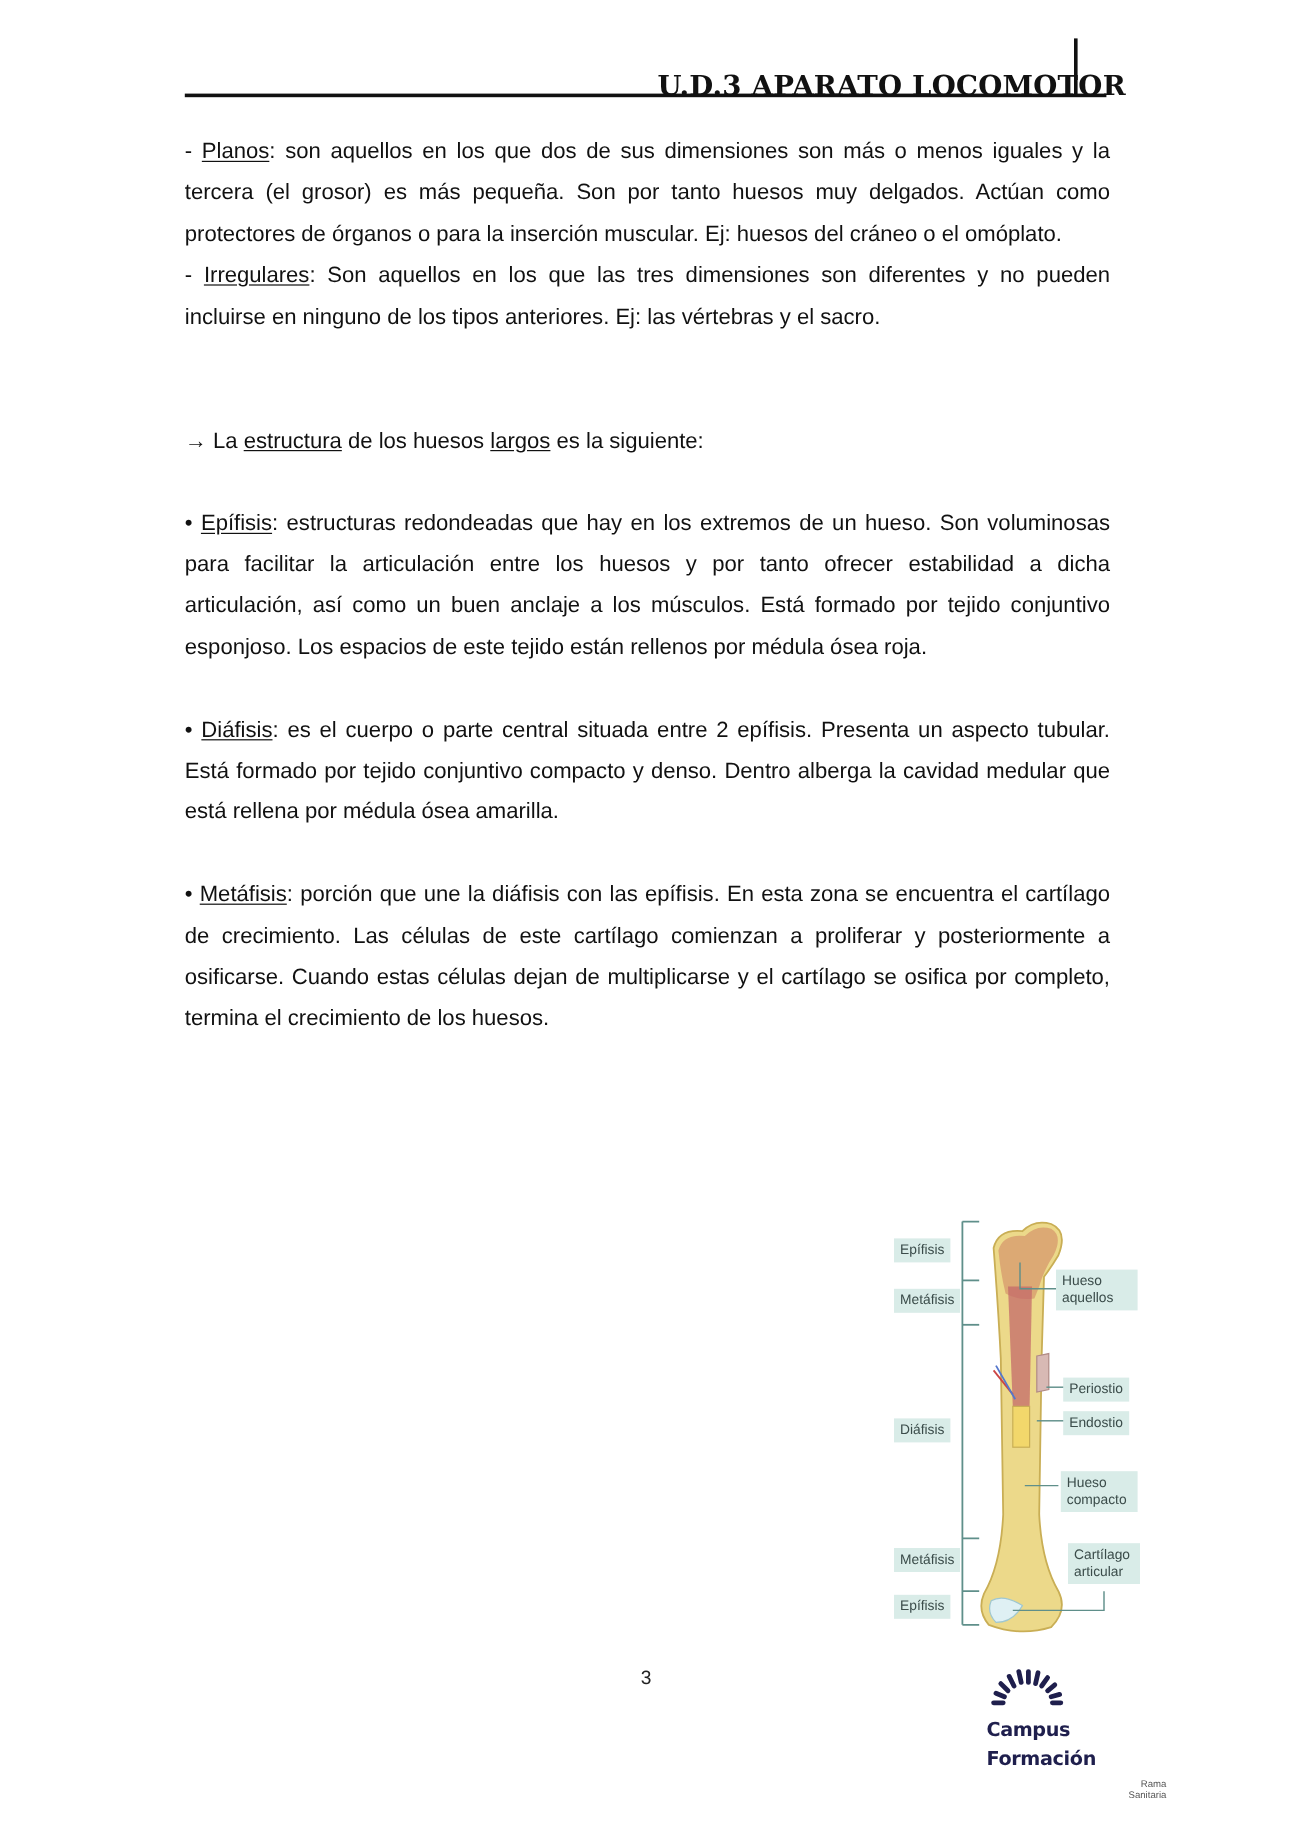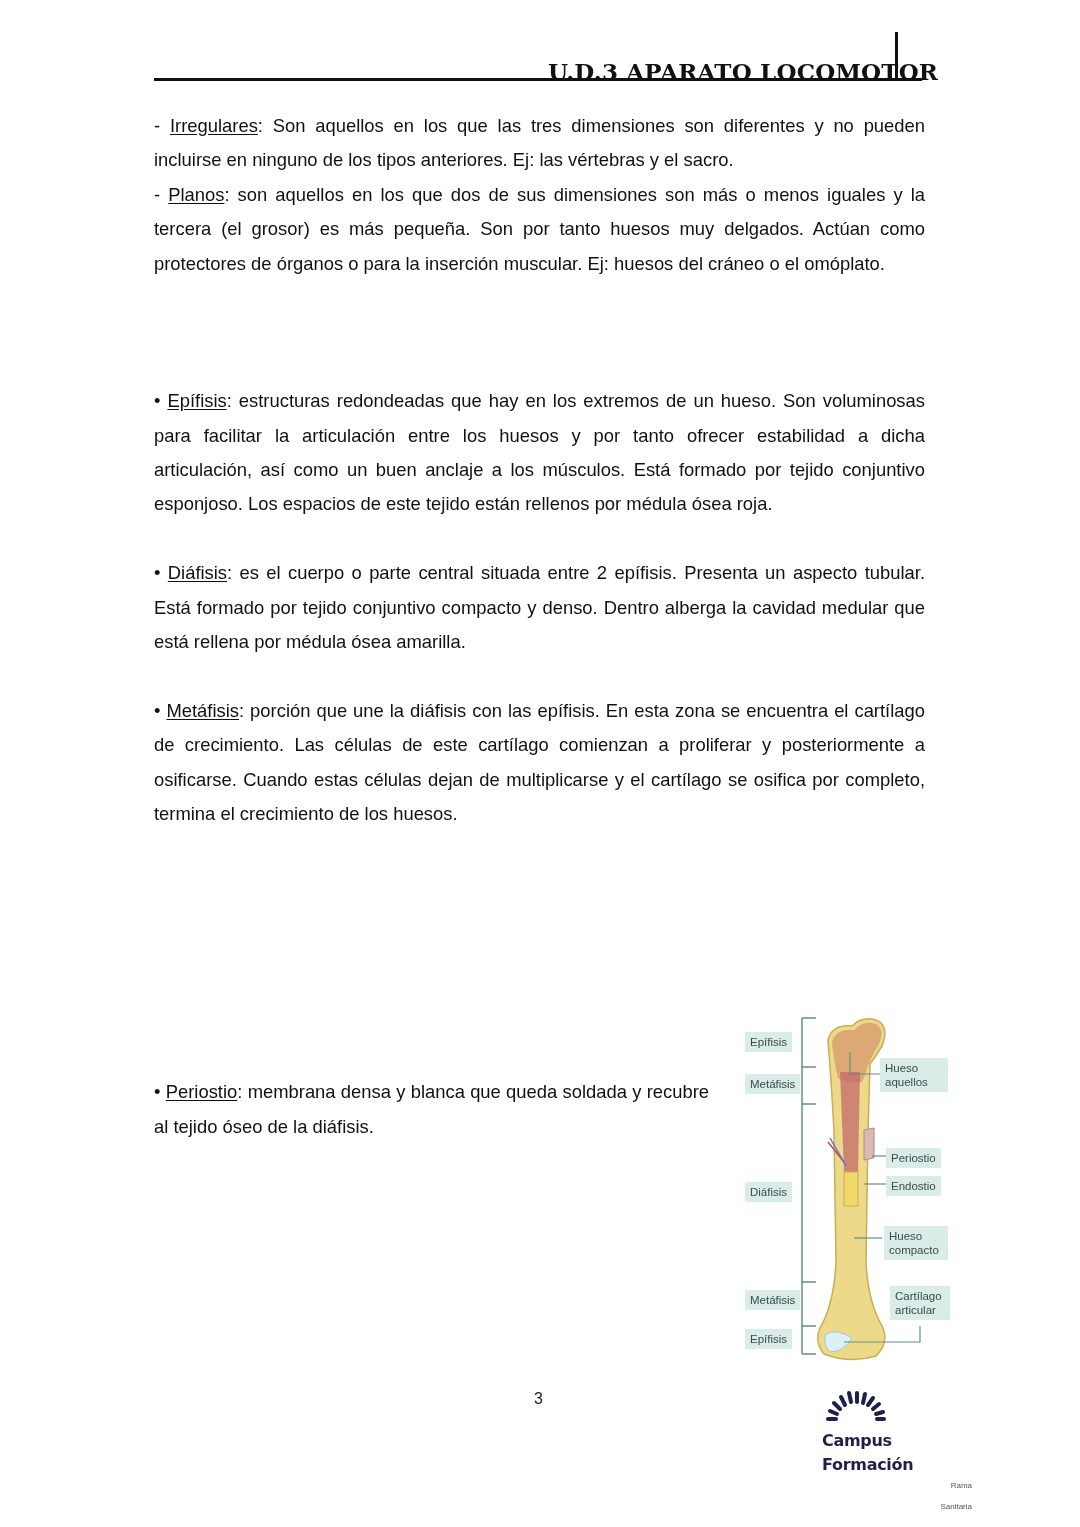--- a/index.html
+++ b/index.html
@@ -20,35 +20,35 @@
   .logo-sub { font-size:8px; color:#555; line-height:9px; margin-top:4px;text-align:right; }
 </style>
 </head>
 <body>
 
 <div class="header-title">U.D.3 APARATO LOCOMOTOR</div>
 <div class="header-vbar"></div>
 <div class="header-rule"></div>
 
 <div class="body-text" style="top:109px;">
+  <p class="p"><span>- </span><span class="u">Planos</span><span>: son aquellos en los que dos de sus dimensiones son más o menos iguales y la tercera (el grosor) es más pequeña. Son por tanto huesos muy delgados. Actúan como protectores de órganos o para la inserción muscular. Ej: huesos del cráneo o el omóplato.</span></p>
   <p class="p"><span>- </span><span class="u">Irregulares</span><span>: Son aquellos en los que las tres dimensiones son diferentes y no pueden incluirse en ninguno de los tipos anteriores. Ej: las vértebras y el sacro.</span></p>
-  <p class="p"><span>- </span><span class="u">Planos</span><span>: son aquellos en los que dos de sus dimensiones son más o menos iguales y la tercera (el grosor) es más pequeña. Son por tanto huesos muy delgados. Actúan como protectores de órganos o para la inserción muscular. Ej: huesos del cráneo o el omóplato.</span></p>
   <div class="gap"></div>
   <div class="gap"></div>
+  <p class="p"><span>→ La </span><span class="u">estructura</span><span> de los huesos </span><span class="u">largos</span><span> es la siguiente:</span></p>
   <div class="gap"></div>
   <p class="p"><span>• </span><span class="u">Epífisis</span><span>: estructuras redondeadas que hay en los extremos de un hueso. Son voluminosas para facilitar la articulación entre los huesos y por tanto ofrecer estabilidad a dicha articulación, así como un buen anclaje a los músculos. Está formado por tejido conjuntivo esponjoso. Los espacios de este tejido están rellenos por médula ósea roja.</span></p>
   <div class="gap"></div>
   <p class="p"><span>• </span><span class="u">Diáfisis</span><span>: es el cuerpo o parte central situada entre 2 epífisis. Presenta un aspecto tubular. Está formado por tejido conjuntivo compacto y denso. Dentro alberga la cavidad medular que está rellena por médula ósea amarilla.</span></p>
   <div class="gap"></div>
   <p class="p"><span>• </span><span class="u">Metáfisis</span><span>: porción que une la diáfisis con las epífisis. En esta zona se encuentra el cartílago de crecimiento. Las células de este cartílago comienzan a proliferar y posteriormente a osificarse. Cuando estas células dejan de multiplicarse y el cartílago se osifica por completo, termina el crecimiento de los huesos.</span></p>
 </div>
 
 <div class="body-text narrow" style="top:1041px;">
   <div class="gap"></div>
-  <p class="p"><span>• </span><span class="u">Periostio</span><span>: membrana densa y blanca que queda soldada y recubre al tejido óseo de la diáfisis.</span></p>
   <div class="gap"></div>
 </div>
 
 <div class="figure">
   <svg width="220" height="352" viewBox="0 0 220 352">
 
     <g stroke="#5f8f8a" stroke-width="1.5" fill="none">
       <line x1="62" y1="6" x2="62" y2="342"></line>
       <line x1="62" y1="6" x2="76" y2="6"></line>
       <line x1="62" y1="55" x2="76" y2="55"></line>
@@ -106,14 +106,14 @@
       <line x1="43" y1="9" x2="41" y2="18"></line>
       <line x1="51" y1="13" x2="46" y2="20"></line>
       <line x1="57" y1="19" x2="51" y2="24"></line>
       <line x1="61" y1="27" x2="54" y2="29"></line>
       <line x1="62" y1="34" x2="55" y2="34"></line>
     </g>
   </svg>
   <div class="logo-text">Campus</div>
   <div class="logo-text">Formación</div>
   <div class="logo-sub">Rama</div>
-  <div class="logo-sub" style="margin-top:12px">Sanitaria</div>
+  <div class="logo-sub" style="margin-top:0">Sanitaria</div>
 </div>
 
 </body></html>

